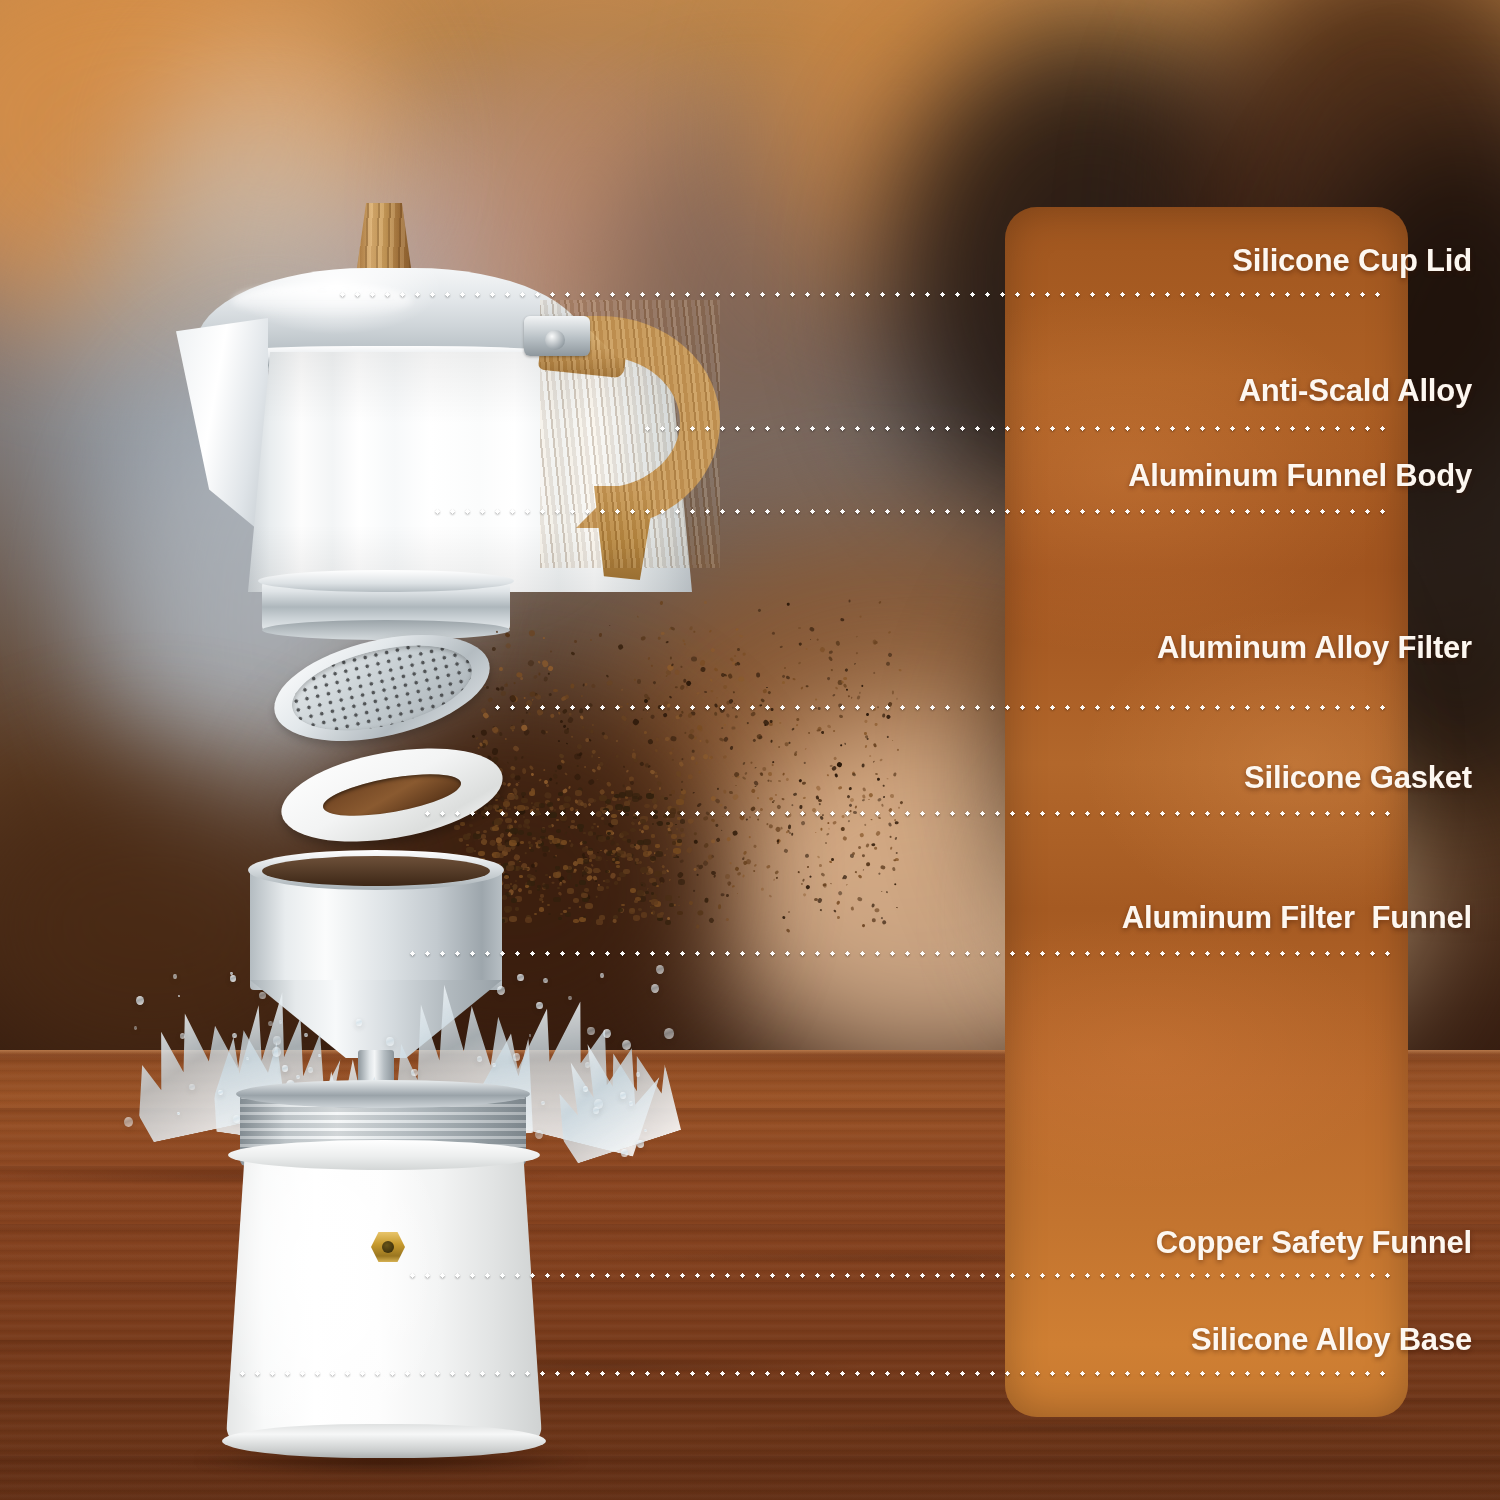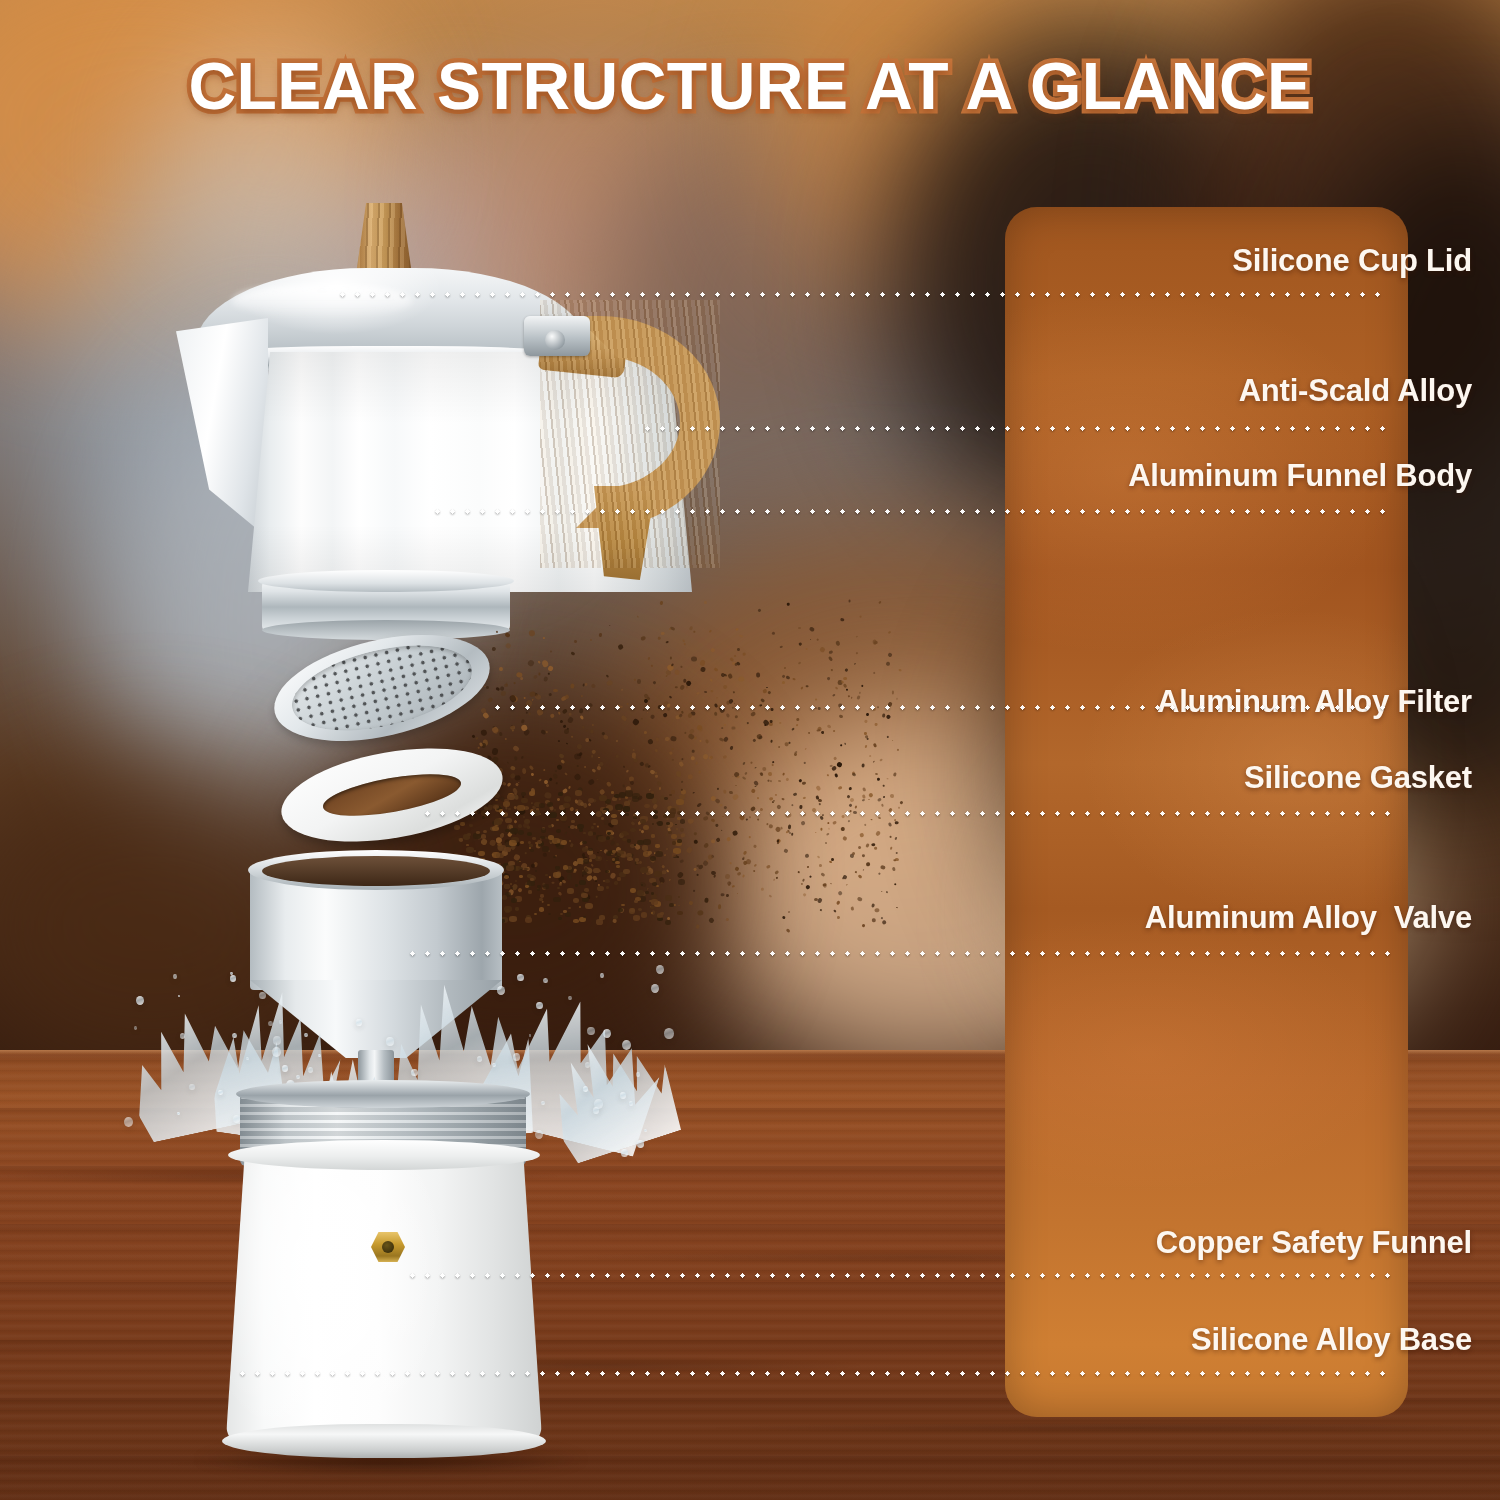--- a/index.html
+++ b/index.html
@@ -367,21 +367,20 @@
       <div class="blob b15"></div>
     <div class="blob b16"></div>
       <div class="blob b17"></div>
   </div>
 
   <div class="table">
     <div class="table-edge"></div>
     <div class="table-grain"></div>
   </div>
 
-  <div class="title">CLEAR STRUCTURE AT A GLANCE</div>
 
   <div class="panel"></div>
 
   <div class="pot">
 
     <div class="knob"></div>
     <div class="knob-base"></div>
 
     <div class="lid"></div>
     <div class="lid-shine"></div>
@@ -1831,25 +1830,25 @@
     <div class="valve-hole"></div>
   </div>
 
   <div id="callouts">
       <div class="lbl" style="top: 243px;">Silicone Cup Lid</div>
       <div class="leader" style="top: 291px; left: 335px; width: 1055px;"></div>
       <div class="lbl" style="top: 373px;">Anti-Scald Alloy</div>
       <div class="leader" style="top: 425px; left: 640px; width: 750px;"></div>
       <div class="lbl" style="top: 458px;">Aluminum Funnel Body</div>
       <div class="leader" style="top: 508px; left: 430px; width: 960px;"></div>
-      <div class="lbl" style="top: 684px;">Aluminum Alloy Filter</div>
+      <div class="lbl" style="top: 630px;">Aluminum Alloy Filter</div>
       <div class="leader" style="top: 704px; left: 490px; width: 900px;"></div>
       <div class="lbl" style="top: 760px;">Silicone Gasket</div>
       <div class="leader" style="top: 810px; left: 420px; width: 970px;"></div>
-      <div class="lbl" style="top: 900px;">Aluminum Alloy  Valve</div>
+      <div class="lbl" style="top: 900px;">Aluminum Filter  Funnel</div>
       <div class="leader" style="top: 950px; left: 405px; width: 985px;"></div>
       <div class="lbl" style="top: 1225px;">Copper Safety Funnel</div>
       <div class="leader" style="top: 1272px; left: 405px; width: 985px;"></div>
       <div class="lbl" style="top: 1322px;">Silicone Alloy Base</div>
       <div class="leader" style="top: 1370px; left: 235px; width: 1155px;"></div>
     </div>
 
 </div>
 
 </body></html>

